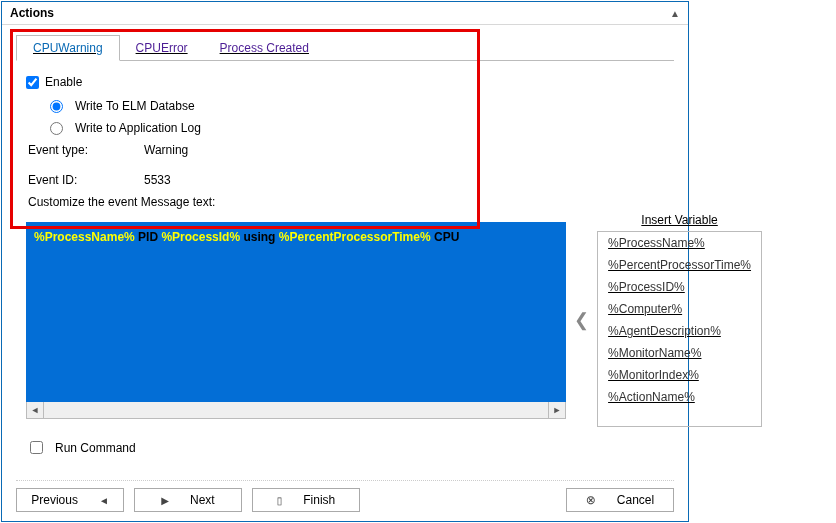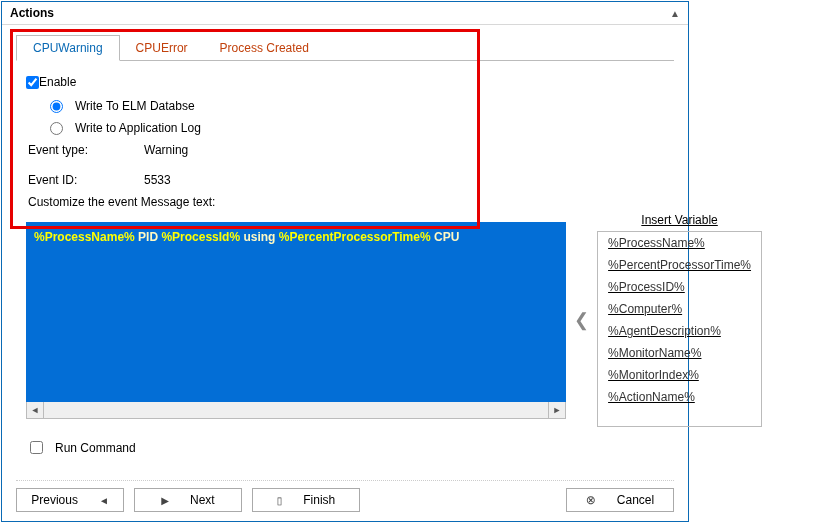--- a/index.html
+++ b/index.html
@@ -1,36 +1,36 @@
 <!DOCTYPE html>
 <html><head>
 <meta charset="utf-8">
 <style>
 * { box-sizing: border-box; margin: 0; padding: 0; font-family: "Segoe UI", Tahoma, sans-serif; font-size: 12px; }
 body { background: #fff; width: 836px; height: 523px; overflow: hidden; }
 .panel { border: 1px solid #0a6ab5; width: 688px; height: 521px; margin: 1px; position: relative; }
 .panel-header { background: #fff; padding: 4px 8px; font-weight: bold; border-bottom: 1px solid #d8d8d8; display: flex; justify-content: space-between; align-items: center; }
 .collapse-icon { font-size: 10px; color: #555; cursor: pointer; }
 .content { padding: 10px 14px 6px 14px; position: relative; height: calc(100% - 24px); }
-.tabs-row { display: flex; align-items: flex-end; border-bottom: 1px solid #bbb; height: 26px; }
-.tab { padding: 5px 16px 5px 16px; color: #c2410c; cursor: pointer; }
+.tabs-row { display: flex; align-items: flex-end; border-bottom: 1px solid #bbb; height: 26px; text-decoration: underline; }
+.tab { padding: 5px 16px 5px 16px; color: #4c1d95; cursor: pointer; }
 .tab.active { border: 1px solid #bbb; border-bottom: 1px solid #fff; position: relative; top: 1px; color: #0a6ab5; background: #fff; }
 .red-box { position: absolute; border: 3px solid #e60000; left: 8px; top: 4px; width: 470px; height: 200px; pointer-events: none; }
 .form-area { padding: 14px 4px 2px 10px; }
-.check-row { display: flex; align-items: center; margin-bottom: 10px; }
+.check-row { display: flex; align-items: center; gap: 6px; margin-bottom: 10px; }
 .check-row input, .radio-row input { width: 13px; height: 13px; }
 .radio-group { padding-left: 24px; }
 .radio-row { display: flex; align-items: center; gap: 12px; margin-bottom: 8px; }
 .ev-grid { display: grid; grid-template-columns: 100px auto; column-gap: 18px; row-gap: 3px; margin: 6px 0 8px 2px; gap: 16px; }
 .cust-label { margin: 2px 0 4px 2px; }
 .middle-row { display: flex; gap: 8px; align-items: center; }
 .msg-wrap { flex: 0 0 540px; }
 .msg-box { background: #036ed6; color: #fff; width: 540px; height: 180px; padding: 6px 8px; line-height: 1.5; overflow: hidden; font-size: 12px; }
 .msg-box .var { color: #ffff00; font-weight: bold; }
-.msg-box .txt { color: #fef9c3; font-weight: bold; }
+.msg-box .txt { color: #000000; font-weight: bold; }
 .scroll-row { display: flex; border: 1px solid #bbb; border-top: none; height: 17px; background: #efefef; width: 540px; }
 .scroll-left, .scroll-right { width: 17px; display: flex; align-items: center; justify-content: center; font-size: 9px; color: #555; border-right: 1px solid #bbb; cursor: pointer; }
 .scroll-right { border-right: none; border-left: 1px solid #bbb; }
 .scroll-track { flex: 1; }
 .arrow-mid { width: 22px; display: flex; align-items: center; justify-content: center; color: #888; font-size: 18px; cursor: pointer; }
 .var-panel { flex: 1; text-decoration: underline; }
 .var-title { text-align: center; margin-bottom: 4px; }
 .var-list { border: 1px solid #bbb; height: 196px; overflow: auto; }
 .var-item { padding: 4px 10px; color: #333; cursor: pointer; }
 .run-row { display: flex; align-items: flex-start; gap: 12px; margin: 14px 0 0 4px; }

